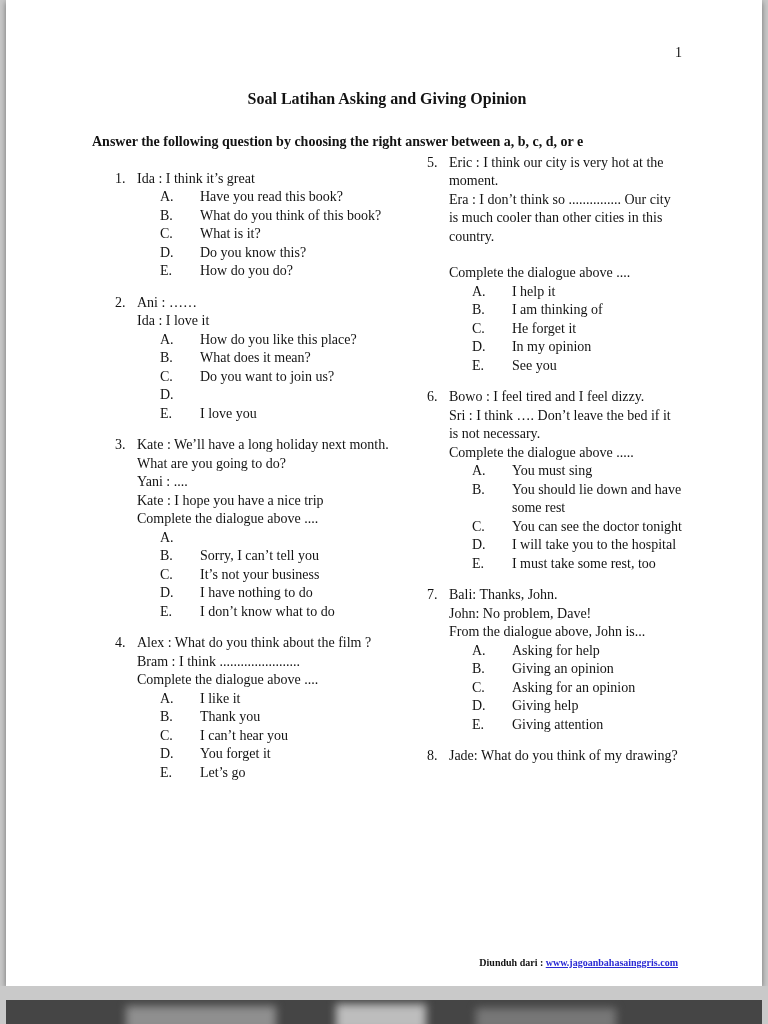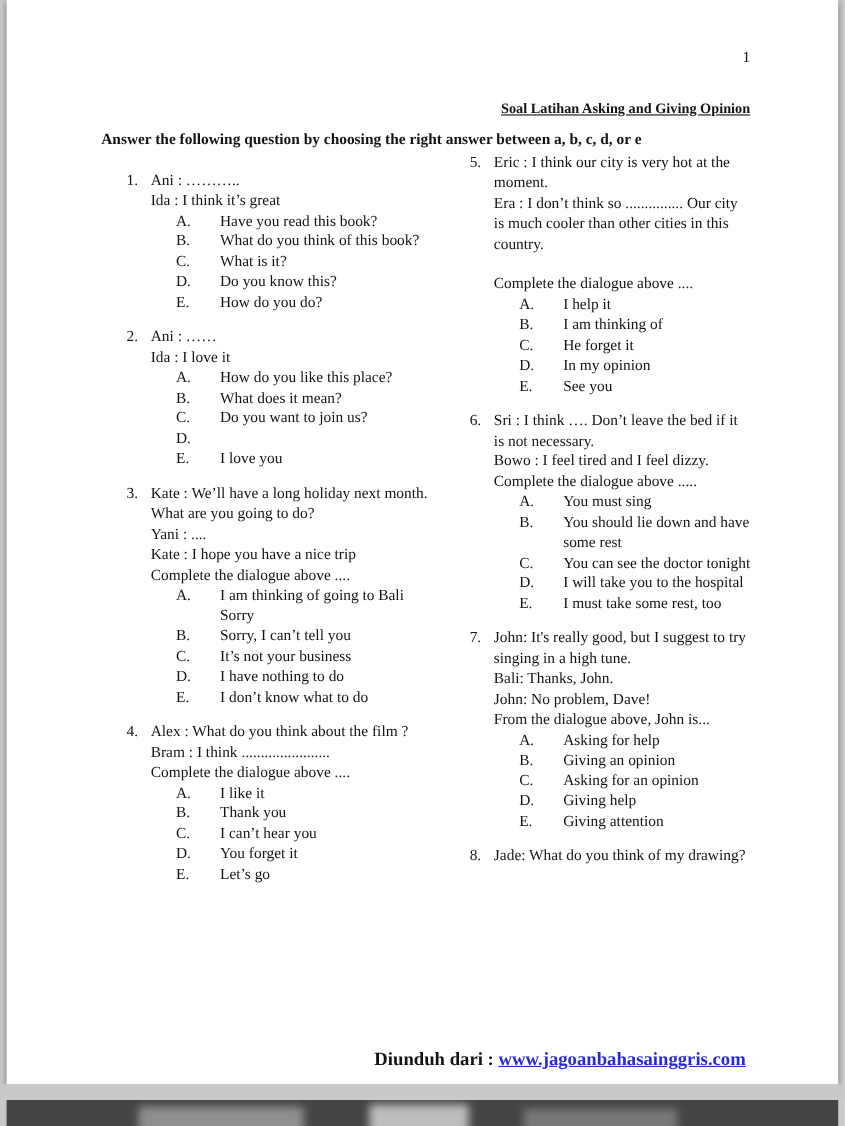--- a/index.html
+++ b/index.html
@@ -10,44 +10,44 @@
     position:absolute; left:6px; right:6px; top:0; height:986px;
     background:#ffffff;
     box-shadow:0 2px 6px rgba(0,0,0,0.45);
     padding:44px 80px 0 86px;
     font-size:14px; line-height:18.5px;
   }
 
   .page-number { text-align:right; font-size:14px; }
 
   .doc-title {
-    text-align:right; font-weight:bold; text-decoration:underline;
-    margin-top:27px; font-size:13px;
-  }
-
-  .instruction { font-weight:bold; margin-top:11px;font-family:Liberation Serif, serif; }
+    text-align:center; font-weight:bold; 
+    margin-top:27px; font-size:16px;
+  }
+
+  .instruction { font-weight:bold; margin-top:25px;font-family:Liberation Serif, serif; }
 
   .columns { display:flex; margin-top:2px; }
   .col-left  { width:282px; margin-left:23px; padding-top:16px; }
   .col-right { width:256px; margin-left:31px; padding-top:0; }
 
   .question { display:flex; margin-bottom:13px; }
   .q-num { width:22px; flex-shrink:0; }
   .q-body { flex:1; min-width:0; }
   .q-line { }
   .gap-above { margin-top:18px; }
 
   .options { margin-left:23px; }
   .option { display:flex; }
   .opt-letter { width:40px; flex-shrink:0; }
   .opt-text { flex:1; min-width:0; }
 
   .doc-footer {
     position:absolute; right:84px; bottom:14px;
-    font-weight:bold; font-size:17px;
+    font-weight:bold; font-size:10px;
   }
   .footer-link {
     color:#2a2ad4; text-decoration:underline; cursor:pointer;
   }
 
   .page-gap { position:absolute; left:0; right:0; top:986px; height:14px; background:#c9c9c9; }
 
   .next-page-blur {
     position:absolute; left:6px; right:6px; top:1000px; height:24px;
     background:#454545; overflow:hidden;
@@ -68,21 +68,20 @@
 
   <div class="instruction">Answer the following question by choosing the right answer between a, b, c, d, or e</div>
 
   <div class="columns">
 
     <div class="col-left">
 
       <div class="question">
         <div class="q-num">1.</div>
         <div class="q-body">
-          <div class="q-line">Ani : ………..</div>
           <div class="q-line">Ida : I think it’s great</div>
           <div class="options">
             <div class="option">
                 <span class="opt-letter">A.</span>
                 <span class="opt-text">Have you read this book?</span>
               </div>
             <div class="option">
                 <span class="opt-letter">B.</span>
                 <span class="opt-text">What do you think of this book?</span>
               </div>
@@ -134,21 +133,20 @@
       <div class="question">
         <div class="q-num">3.</div>
         <div class="q-body">
           <div class="q-line">Kate : We’ll have a long holiday next month. What are you going to do?</div>
           <div class="q-line">Yani : ....</div>
           <div class="q-line">Kate : I hope you have a nice trip</div>
           <div class="q-line">Complete the dialogue above ....</div>
           <div class="options">
             <div class="option">
                 <span class="opt-letter">A.</span>
-                <span class="opt-text">I am thinking of going to Bali Sorry</span>
               </div>
             <div class="option">
                 <span class="opt-letter">B.</span>
                 <span class="opt-text">Sorry, I can’t tell you</span>
               </div>
             <div class="option">
                 <span class="opt-letter">C.</span>
                 <span class="opt-text">It’s not your business</span>
               </div>
             <div class="option">
@@ -225,22 +223,22 @@
                 <span class="opt-letter">E.</span>
                 <span class="opt-text">See you</span>
               </div>
           </div>
         </div>
       </div>
 
       <div class="question">
         <div class="q-num">6.</div>
         <div class="q-body">
+          <div class="q-line">Bowo : I feel tired and I feel dizzy.</div>
           <div class="q-line">Sri : I think …. Don’t leave the bed if it is not necessary.</div>
-          <div class="q-line">Bowo : I feel tired and I feel dizzy.</div>
           <div class="q-line">Complete the dialogue above .....</div>
           <div class="options">
             <div class="option">
                 <span class="opt-letter">A.</span>
                 <span class="opt-text">You must sing</span>
               </div>
             <div class="option">
                 <span class="opt-letter">B.</span>
                 <span class="opt-text">You should lie down and have some rest</span>
               </div>
@@ -256,21 +254,20 @@
                 <span class="opt-letter">E.</span>
                 <span class="opt-text">I must take some rest, too</span>
               </div>
           </div>
         </div>
       </div>
 
       <div class="question">
         <div class="q-num">7.</div>
         <div class="q-body">
-          <div class="q-line">John: It's really good, but I suggest to try singing in a high tune.</div>
           <div class="q-line">Bali: Thanks, John.</div>
           <div class="q-line">John: No problem, Dave!</div>
           <div class="q-line">From the dialogue above, John is...</div>
           <div class="options">
             <div class="option">
                 <span class="opt-letter">A.</span>
                 <span class="opt-text">Asking for help</span>
               </div>
             <div class="option">
                 <span class="opt-letter">B.</span>

